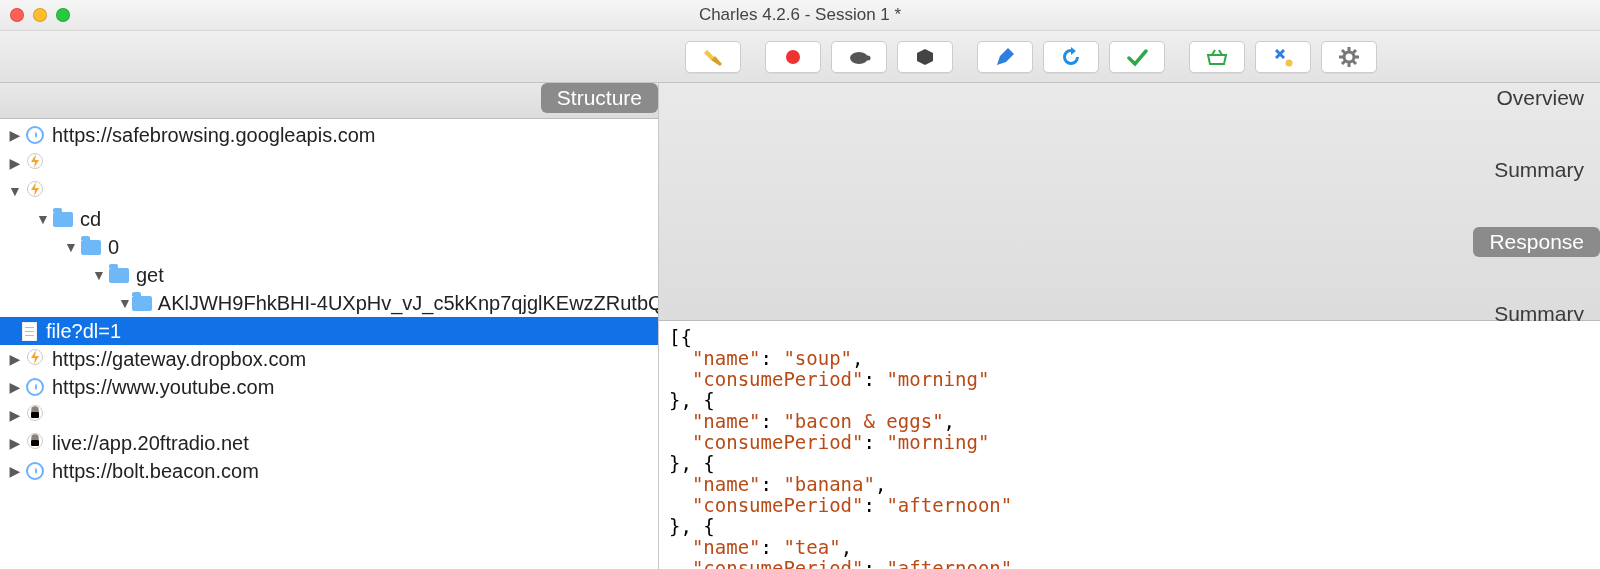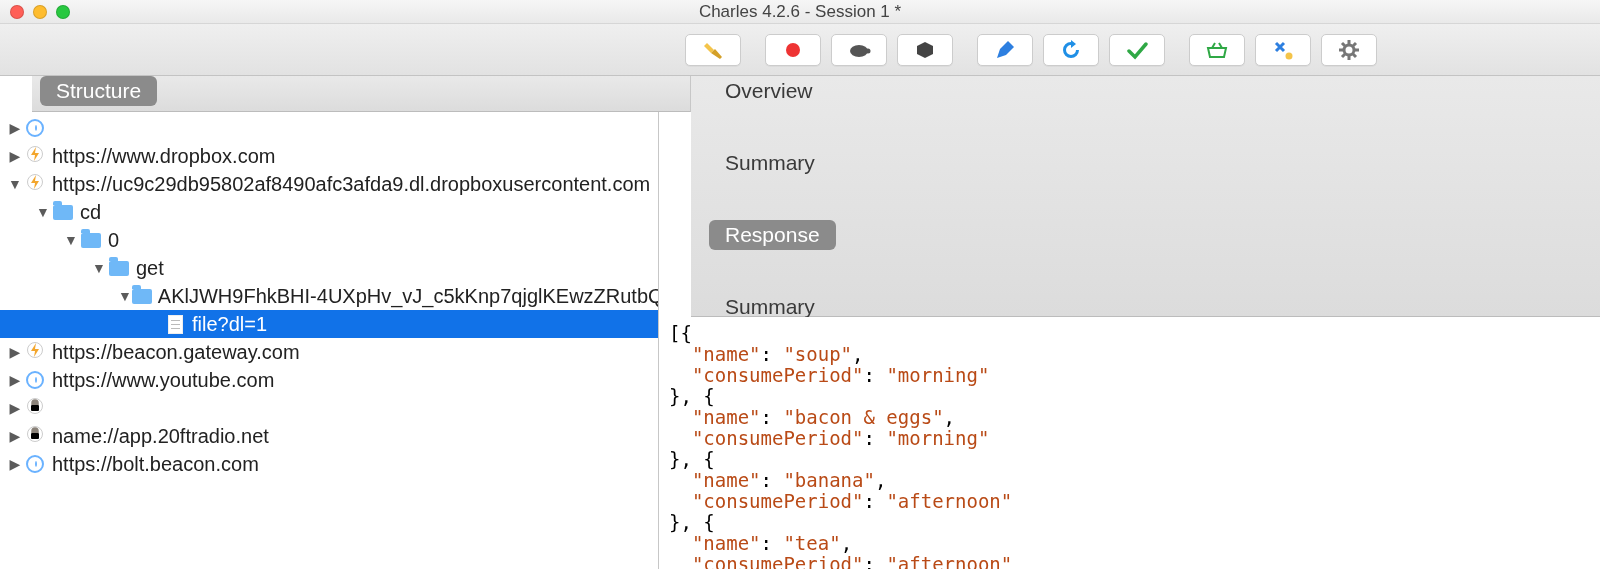--- a/index.html
+++ b/index.html
@@ -1,35 +1,35 @@
 <!DOCTYPE html>
 <html><head>
 <meta charset="utf-8">
 <style>
   * { box-sizing: border-box; }
   html, body { margin:0; padding:0; width:1600px; height:569px; font-family:-apple-system,"Helvetica Neue",Arial,sans-serif; font-size:19px; color:#222; background:#fff; overflow:hidden;}
   body { display:flex; flex-direction:column; }
 
   
-  .titlebar { height:24px; background:linear-gradient(#f6f6f6,#e9e9e9); border-bottom:1px solid #d6d6d6; display:flex; align-items:center; position:relative; padding:0 10px; }
+  .titlebar { height:31px; background:linear-gradient(#f6f6f6,#e9e9e9); border-bottom:1px solid #d6d6d6; display:flex; align-items:center; position:relative; padding:0 10px; }
   .traffic { display:flex; gap:9px; align-items:center;}
   .dot { width:14px; height:14px; border-radius:50%; box-shadow:inset 0 0 0 1px rgba(0,0,0,.15);}
   .red   {background:#ff5f57;}
   .amber {background:#febc2e;}
   .green {background:#28c840;}
   .title { position:absolute; left:0; right:0; text-align:center; font-size:17px; color:#444; pointer-events:none;}
 
   
   .toolbar { height:52px; background:linear-gradient(#efefef,#e2e2e2); border-bottom:1px solid #c3c3c3; display:flex; align-items:center; padding-left:685px; gap:24px;}
   .tgroup { display:flex; gap:10px;}
   .tbtn { width:56px; height:32px; background:#fff; border:1px solid #ccc; border-radius:5px; display:flex; align-items:center; justify-content:center; cursor:pointer; box-shadow:0 1px 0 rgba(0,0,0,.04);}
   .tbtn svg { display:block;}
 
   
-  .tabrow { height:36px; background:linear-gradient(#e9e9e9,#dcdcdc); border-bottom:1px solid #bcbcbc; display:flex; align-items:flex-start;margin-left:32px; }
+  .tabrow { height:36px; background:linear-gradient(#e9e9e9,#dcdcdc); border-bottom:1px solid #bcbcbc; display:flex; align-items:flex-end; }
   .tabrow.left { gap:0; }
   .tabrow.right { gap:42px; padding-left:18px;}
   .tab { font-size:21px; color:#3a3a3a; padding:3px 16px; border-radius:6px; cursor:pointer;}
   .tab.sel { background:#8b8b8b; color:#fff;}
 
   
   .content { flex:1; display:flex; min-height:0;}
   .left  { width:659px; border-right:1px solid #c7c7c7; display:flex; flex-direction:column;}
   .right { flex:1; display:flex; flex-direction:column;}
 
@@ -166,40 +166,39 @@
     <div class="tabrow left" id="ltabs" style="padding-left:8px; gap:18px;">
         <div class="tab sel">Structure</div>
         <div class="tab">Sequence</div>
       </div>
     <div class="tree" id="tree">
         <div class="row" style="padding-left: 6px;">
           <span class="arrow">▶</span>
           <span class="ricon">
             <span class="ic-globe"></span>
           </span>
+          <span class="lbl">https://safebrowsing.googleapis.com</span>
         </div>
         <div class="row" style="padding-left: 6px;">
           <span class="arrow">▶</span>
           <span class="ricon">
             <span class="ic-bolt"><svg width="16" height="18">
                 <circle cx="8" cy="9" r="7.5" fill="#fff" stroke="#ccc"></circle>
                 <path d="M9 2 L4 10 H8 L7 16 L12 8 H8 Z"></path>
               </svg></span>
           </span>
-          <span class="lbl">https://www.dropbox.com</span>
         </div>
         <div class="row" style="padding-left: 6px;">
           <span class="arrow">▼</span>
           <span class="ricon">
             <span class="ic-bolt"><svg width="16" height="18">
                 <circle cx="8" cy="9" r="7.5" fill="#fff" stroke="#ccc"></circle>
                 <path d="M9 2 L4 10 H8 L7 16 L12 8 H8 Z"></path>
               </svg></span>
           </span>
-          <span class="lbl">https://uc9c29db95802af8490afc3afda9.dl.dropboxusercontent.com</span>
         </div>
         <div class="row" style="padding-left: 34px;">
           <span class="arrow">▼</span>
           <span class="ricon">
             <span class="ic-folder"></span>
           </span>
           <span class="lbl">cd</span>
         </div>
         <div class="row" style="padding-left: 62px;">
           <span class="arrow">▼</span>
@@ -215,36 +214,36 @@
           </span>
           <span class="lbl">get</span>
         </div>
         <div class="row" style="padding-left: 118px;">
           <span class="arrow">▼</span>
           <span class="ricon">
             <span class="ic-folder"></span>
           </span>
           <span class="lbl">AKlJWH9FhkBHI-4UXpHv_vJ_c5kKnp7qjglKEwzZRutbQa</span>
         </div>
-        <div class="row sel" style="padding-left: 146px;">
+        <div class="row sel" style="">
           <span class="arrow"></span>
           <span class="ricon">
             <span class="ic-doc"></span>
           </span>
           <span class="lbl">file?dl=1</span>
         </div>
         <div class="row" style="padding-left: 6px;">
           <span class="arrow">▶</span>
           <span class="ricon">
             <span class="ic-bolt"><svg width="16" height="18">
                 <circle cx="8" cy="9" r="7.5" fill="#fff" stroke="#ccc"></circle>
                 <path d="M9 2 L4 10 H8 L7 16 L12 8 H8 Z"></path>
               </svg></span>
           </span>
-          <span class="lbl">https://beacon.gateway.com</span>
+          <span class="lbl">https://gateway.dropbox.com</span>
         </div>
         <div class="row" style="padding-left: 6px;">
           <span class="arrow">▶</span>
           <span class="ricon">
             <span class="ic-globe"></span>
           </span>
           <span class="lbl">https://www.youtube.com</span>
         </div>
         <div class="row" style="padding-left: 6px;">
           <span class="arrow">▶</span>
@@ -258,21 +257,21 @@
         </div>
         <div class="row" style="padding-left: 6px;">
           <span class="arrow">▶</span>
           <span class="ricon">
             <span class="ic-lock"><svg width="16" height="18">
                 <circle cx="8" cy="9" r="7.5" fill="#fff" stroke="#ccc"></circle>
                 <rect x="4" y="8" width="8" height="6" rx="1"></rect>
                 <path d="M5 8 v-2 a3 3 0 0 1 6 0 v2" fill="none" stroke="#8a8279" stroke-width="1.5"></path>
               </svg></span>
           </span>
-          <span class="lbl">name://app.20ftradio.net</span>
+          <span class="lbl">live://app.20ftradio.net</span>
         </div>
         <div class="row" style="padding-left: 6px;">
           <span class="arrow">▶</span>
           <span class="ricon">
             <span class="ic-globe"></span>
           </span>
           <span class="lbl">https://bolt.beacon.com</span>
         </div>
       </div>
   </div>

